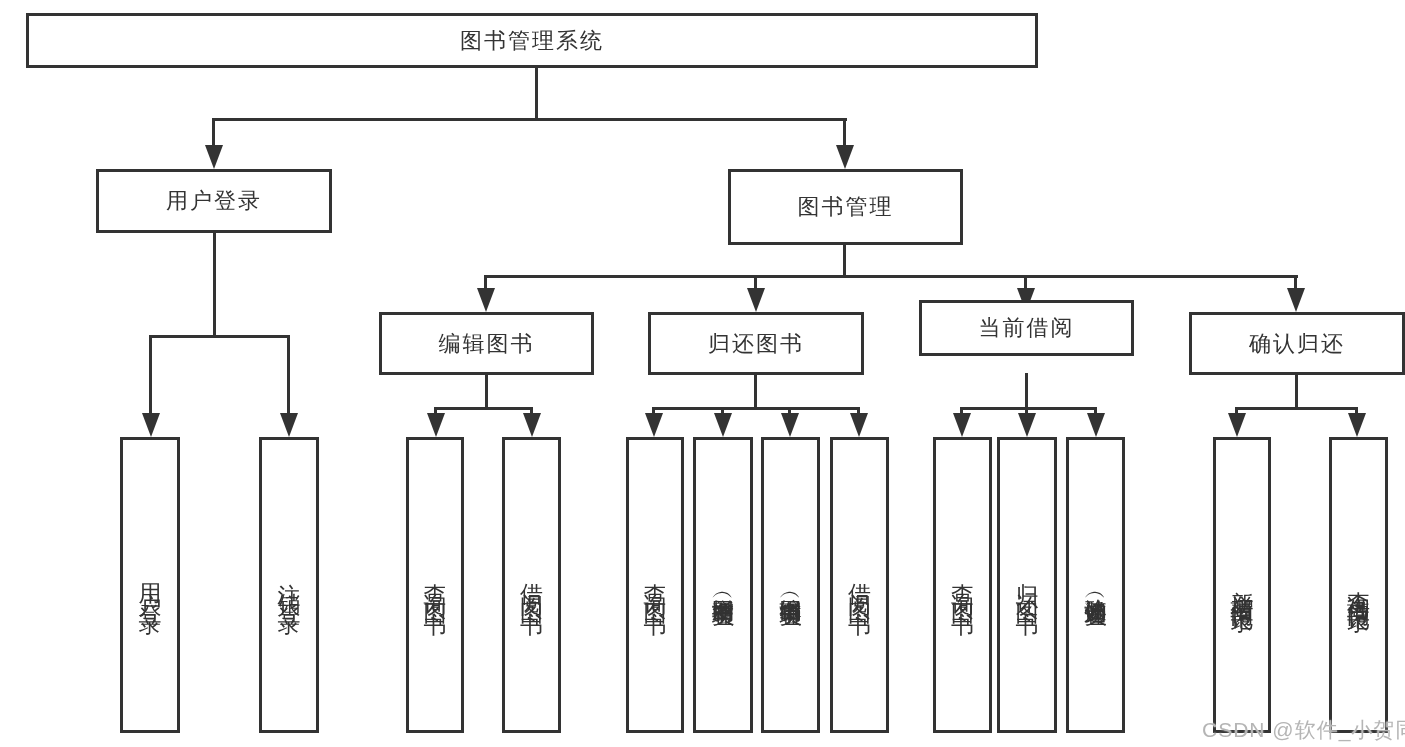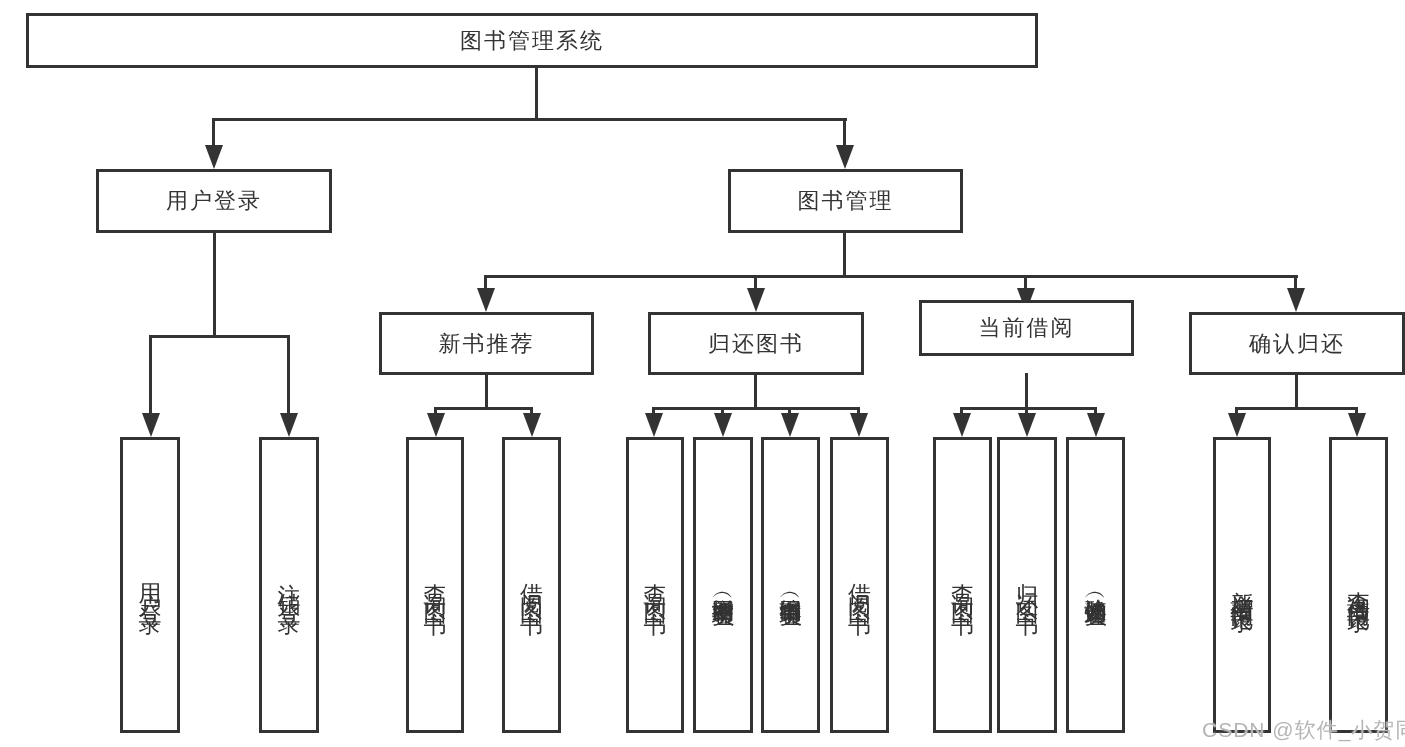--- a/index.html
+++ b/index.html
@@ -83,26 +83,26 @@
   <div class="ar" style="left:1219px;top:407px;height:6px"></div>
   <div class="ar" style="left:1339px;top:407px;height:6px"></div>
 
   <div class="box h" style="left:10px;top:13px;width:1012px;height:55px">
     <span>图书管理系统</span>
   </div>
 
   <div class="box h" style="left:80px;top:169px;width:236px;height:64px">
     <span>用户登录</span>
   </div>
-  <div class="box h" style="left:712px;top:169px;width:235px;height:64px">
+  <div class="box h" style="left:712px;top:169px;width:235px;height:76px">
     <span>图书管理</span>
   </div>
 
   <div class="box h" style="left:363px;top:312px;width:215px;height:63px">
-    <span>新书推荐</span>
+    <span>编辑图书</span>
   </div>
   <div class="box h" style="left:632px;top:312px;width:216px;height:63px">
     <span>归还图书</span>
   </div>
   <div class="box h" style="left:903px;top:300px;width:215px;height:56px">
     <span>当前借阅</span>
   </div>
   <div class="box h" style="left:1173px;top:312px;width:216px;height:63px">
     <span>确认归还</span>
   </div>

